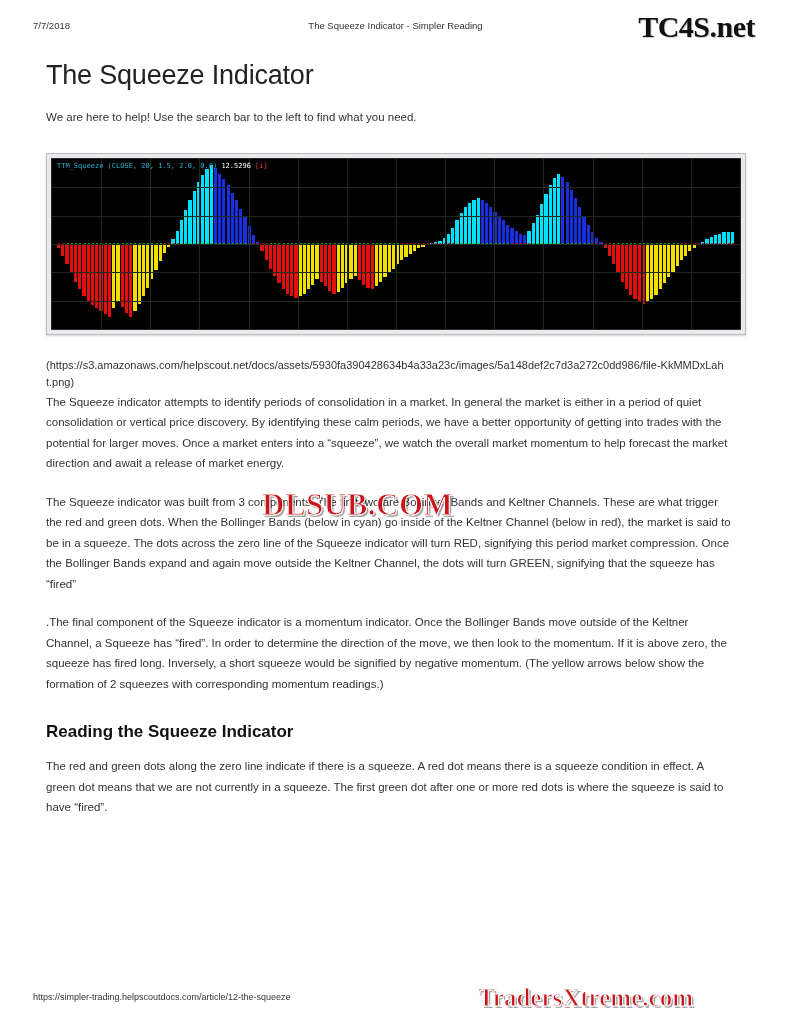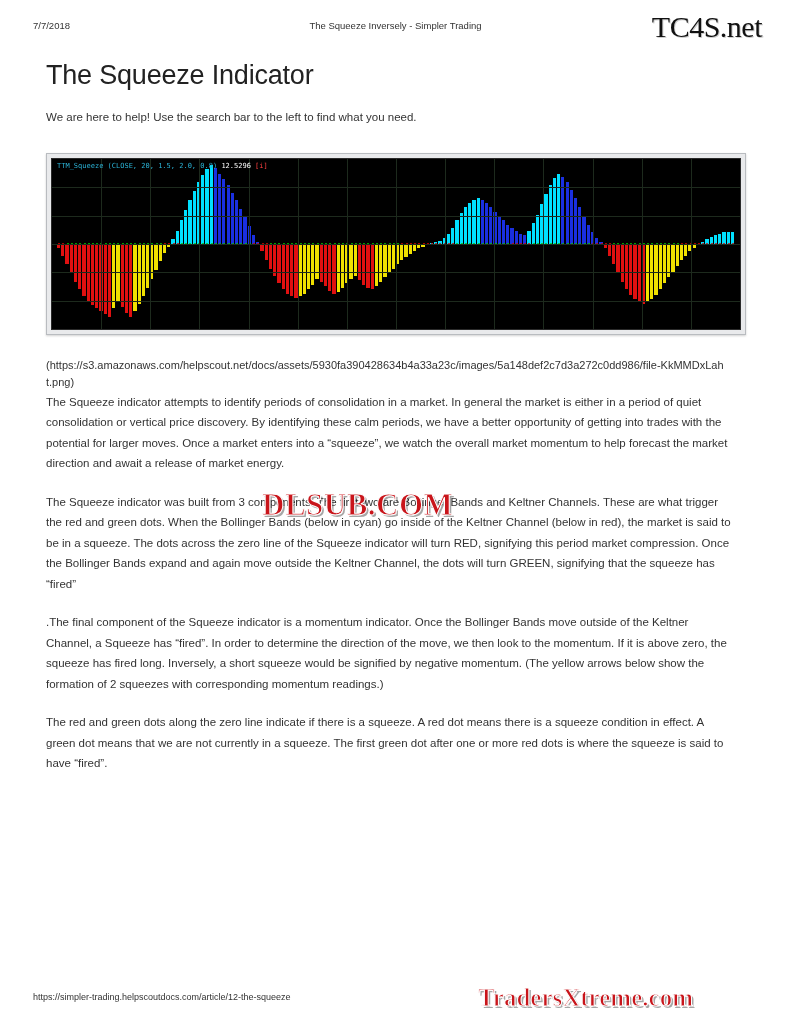--- a/index.html
+++ b/index.html
@@ -37,23 +37,23 @@
   }
   .hdr-title {
     position: absolute;
     left: 0; right: 0; top: 2px;
     text-align: center;
     font-size: 9.5px;
     color: #333;
   }
   .watermark-tc4s {
     position: absolute;
-    right: 29px; top: -8px;
+    right: 36px; top: -8px;
     font-family: "Liberation Serif", serif;
-    font-weight: normal;
+    font-weight: bold;
     font-size: 30px;
     color: #111111;
     letter-spacing: -0.5px;
     text-shadow: 1px 1px 0 #cfcfcf;
   }
 
   
   .content {
     position: absolute;
     left: 46px;
@@ -204,21 +204,21 @@
     color: #333;
   }
 </style>
 </head>
 <body>
 
 <div class="page">
 
   <div class="hdr">
     <div class="hdr-date">7/7/2018</div>
-    <div class="hdr-title">The Squeeze Inversely - Simpler Trading</div>
+    <div class="hdr-title">The Squeeze Indicator - Simpler Reading</div>
     <div class="watermark-tc4s">TC4S.net</div>
   </div>
 
   <div class="content">
 
     <h1 class="doc-title">The Squeeze Indicator</h1>
 
     <p class="lead">We are here to help! Use the search bar to the left to find what you need.</p>
 
 
@@ -574,20 +574,21 @@
           <div class="grid-h" style="top: 142px;"></div>
         </div>
     </div>
 
     <p class="figcaption">(https://s3.amazonaws.com/helpscout.net/docs/assets/5930fa390428634b4a33a23c/images/5a148def2c7d3a272c0dd986/file-KkMMDxLaht.png)</p>
 
     <p class="body">The Squeeze indicator attempts to identify periods of consolidation in a market. In general the market is either in a period of quiet consolidation or vertical price discovery. By identifying these calm periods, we have a better opportunity of getting into trades with the potential for larger moves. Once a market enters into a “squeeze”, we watch the overall market momentum to help forecast the market direction and await a release of market energy.</p>
     <p class="body">The Squeeze indicator was built from 3 components. The first two are Bollinger Bands and Keltner Channels. These are what trigger the red and green dots. When the Bollinger Bands (below in cyan) go inside of the Keltner Channel (below in red), the market is said to be in a squeeze. The dots across the zero line of the Squeeze indicator will turn RED, signifying this period market compression. Once the Bollinger Bands expand and again move outside the Keltner Channel, the dots will turn GREEN, signifying that the squeeze has “fired”</p>
     <p class="body">.The final component of the Squeeze indicator is a momentum indicator. Once the Bollinger Bands move outside of the Keltner Channel, a Squeeze has “fired”. In order to determine the direction of the move, we then look to the momentum. If it is above zero, the squeeze has fired long. Inversely, a short squeeze would be signified by negative momentum. (The yellow arrows below show the formation of 2 squeezes with corresponding momentum readings.)</p>
 
+    <h3 class="sec">Reading the Squeeze Indicator</h3>
     <p class="body">The red and green dots along the zero line indicate if there is a squeeze. A red dot means there is a squeeze condition in effect. A green dot means that we are not currently in a squeeze. The first green dot after one or more red dots is where the squeeze is said to have “fired”.</p>
   </div>
 
   <div class="wm-dlsub">DLSUB.COM</div>
   <div class="wm-txt">TradersXtreme.com</div>
 
   <div class="footer-url">https://simpler-trading.helpscoutdocs.com/article/12-the-squeeze</div>
 
 </div>
 

